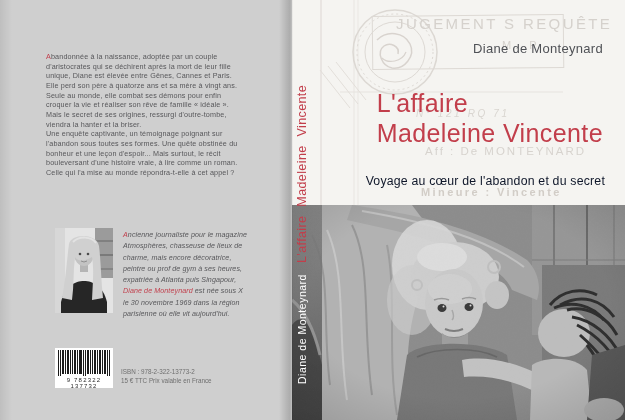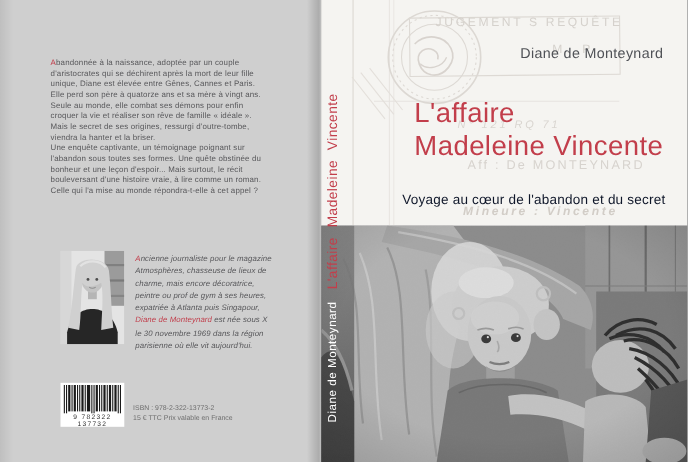--- a/index.html
+++ b/index.html
@@ -25,25 +25,25 @@
 
   
   .fold-shadow{position:absolute;left:279px;top:0;width:14px;height:420px;z-index:5;
         background:linear-gradient(to right,rgba(0,0,0,0) 0%,rgba(0,0,0,.10) 45%,
         rgba(0,0,0,.17) 78%,rgba(0,0,0,.02) 100%);}
 
   
   .front-top{position:absolute;left:292px;top:0;width:333px;height:205px;background:#f5f4f1;}
   .stamp-svg{position:absolute;left:0;top:0;}
   .faint{position:absolute;color:#d5d1cc;white-space:nowrap;}
-  .ft-jugement{left:104px;top:15px;font-size:11px;letter-spacing:2.4px;}
+  .ft-jugement{left:104px;top:15px;font-size:15px;letter-spacing:2.4px;}
   .ft-mp{left:210px;top:39px;font-size:11px;letter-spacing:4px;}
   .ft-n121{left:124px;top:108px;font-size:10px;letter-spacing:2.6px;color:#d9d5d0;font-style:italic;}
   .ft-aff{left:133px;top:145px;font-size:11.5px;letter-spacing:2px;color:#d7d3ce;}
-  .ft-mineure{left:129px;top:186px;font-size:11px;letter-spacing:2.4px;font-weight:bold;color:#d2cdc7;font-style:italic;}
+  .ft-mineure{left:129px;top:186px;font-size:11px;letter-spacing:2.4px;font-weight:bold;color:#d2cdc7;}
   .stamp-rect{position:absolute;left:80px;top:15px;width:190px;height:52px;
         border:1px solid #ddd9d4;transform:rotate(-.6deg);}
   .front-author{position:absolute;right:22px;top:41px;font-size:13px;letter-spacing:.3px;
         color:#4f5156;white-space:nowrap;}
   .front-title{position:absolute;right:22px;top:88px;text-align:left;color:#c23e4b;
         font-size:25px;line-height:30px;letter-spacing:.4px;white-space:nowrap;}
   .front-subtitle{position:absolute;right:20px;top:174px;font-size:12.3px;letter-spacing:.2px;
         color:#0f172a;white-space:nowrap;}
 
   

